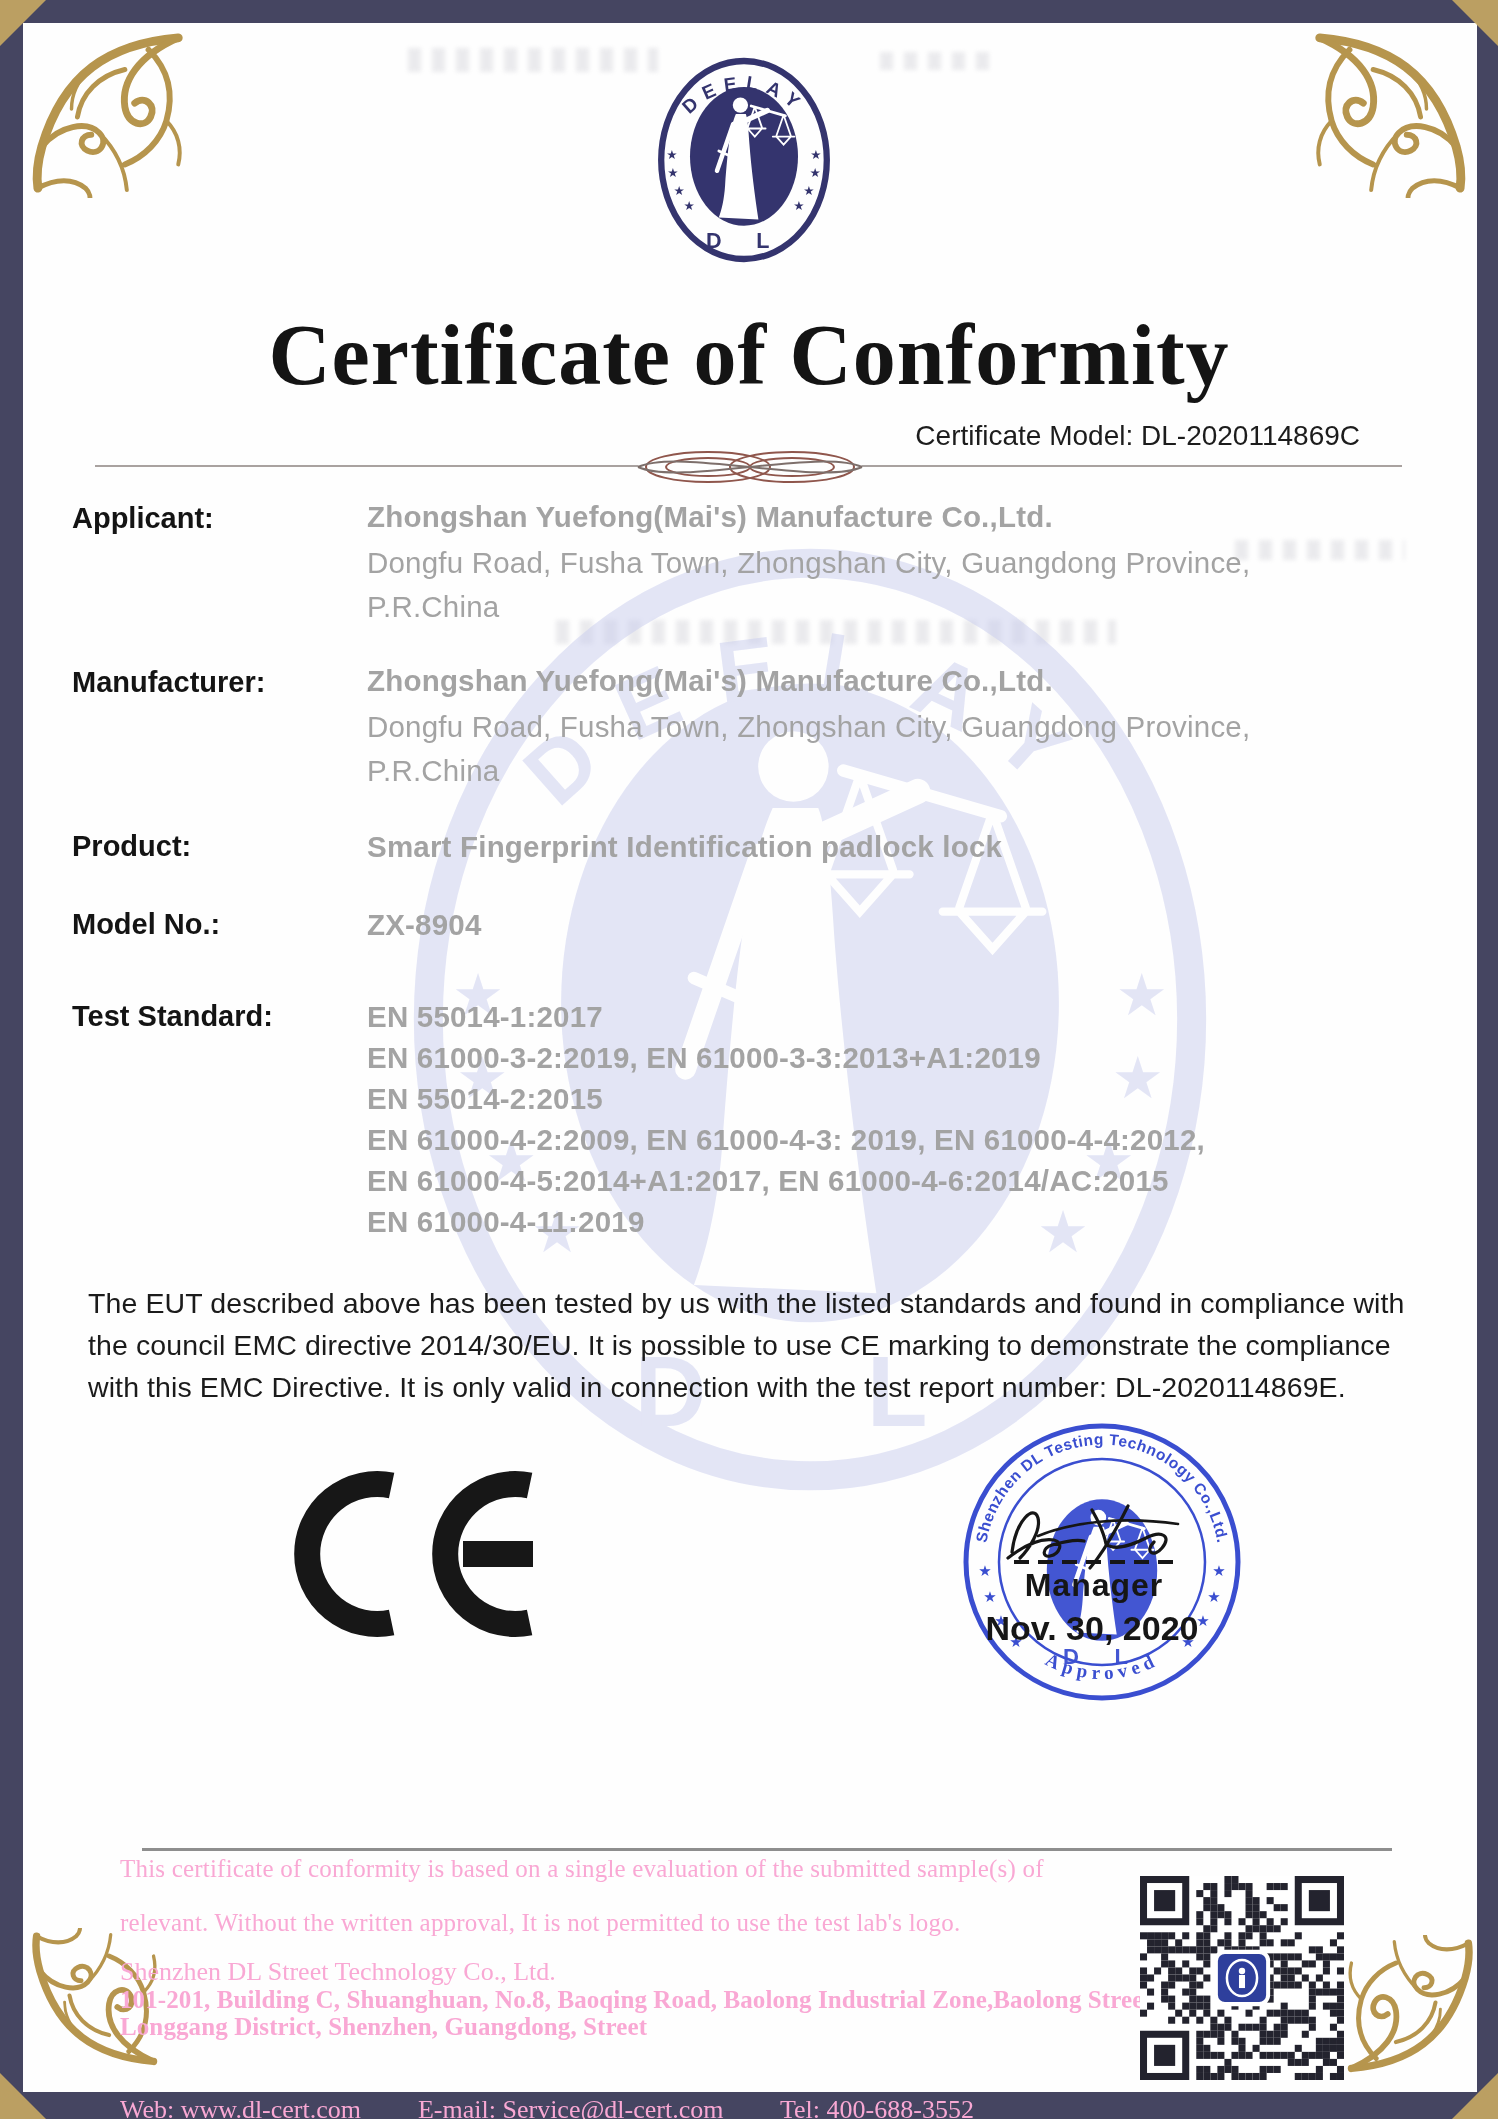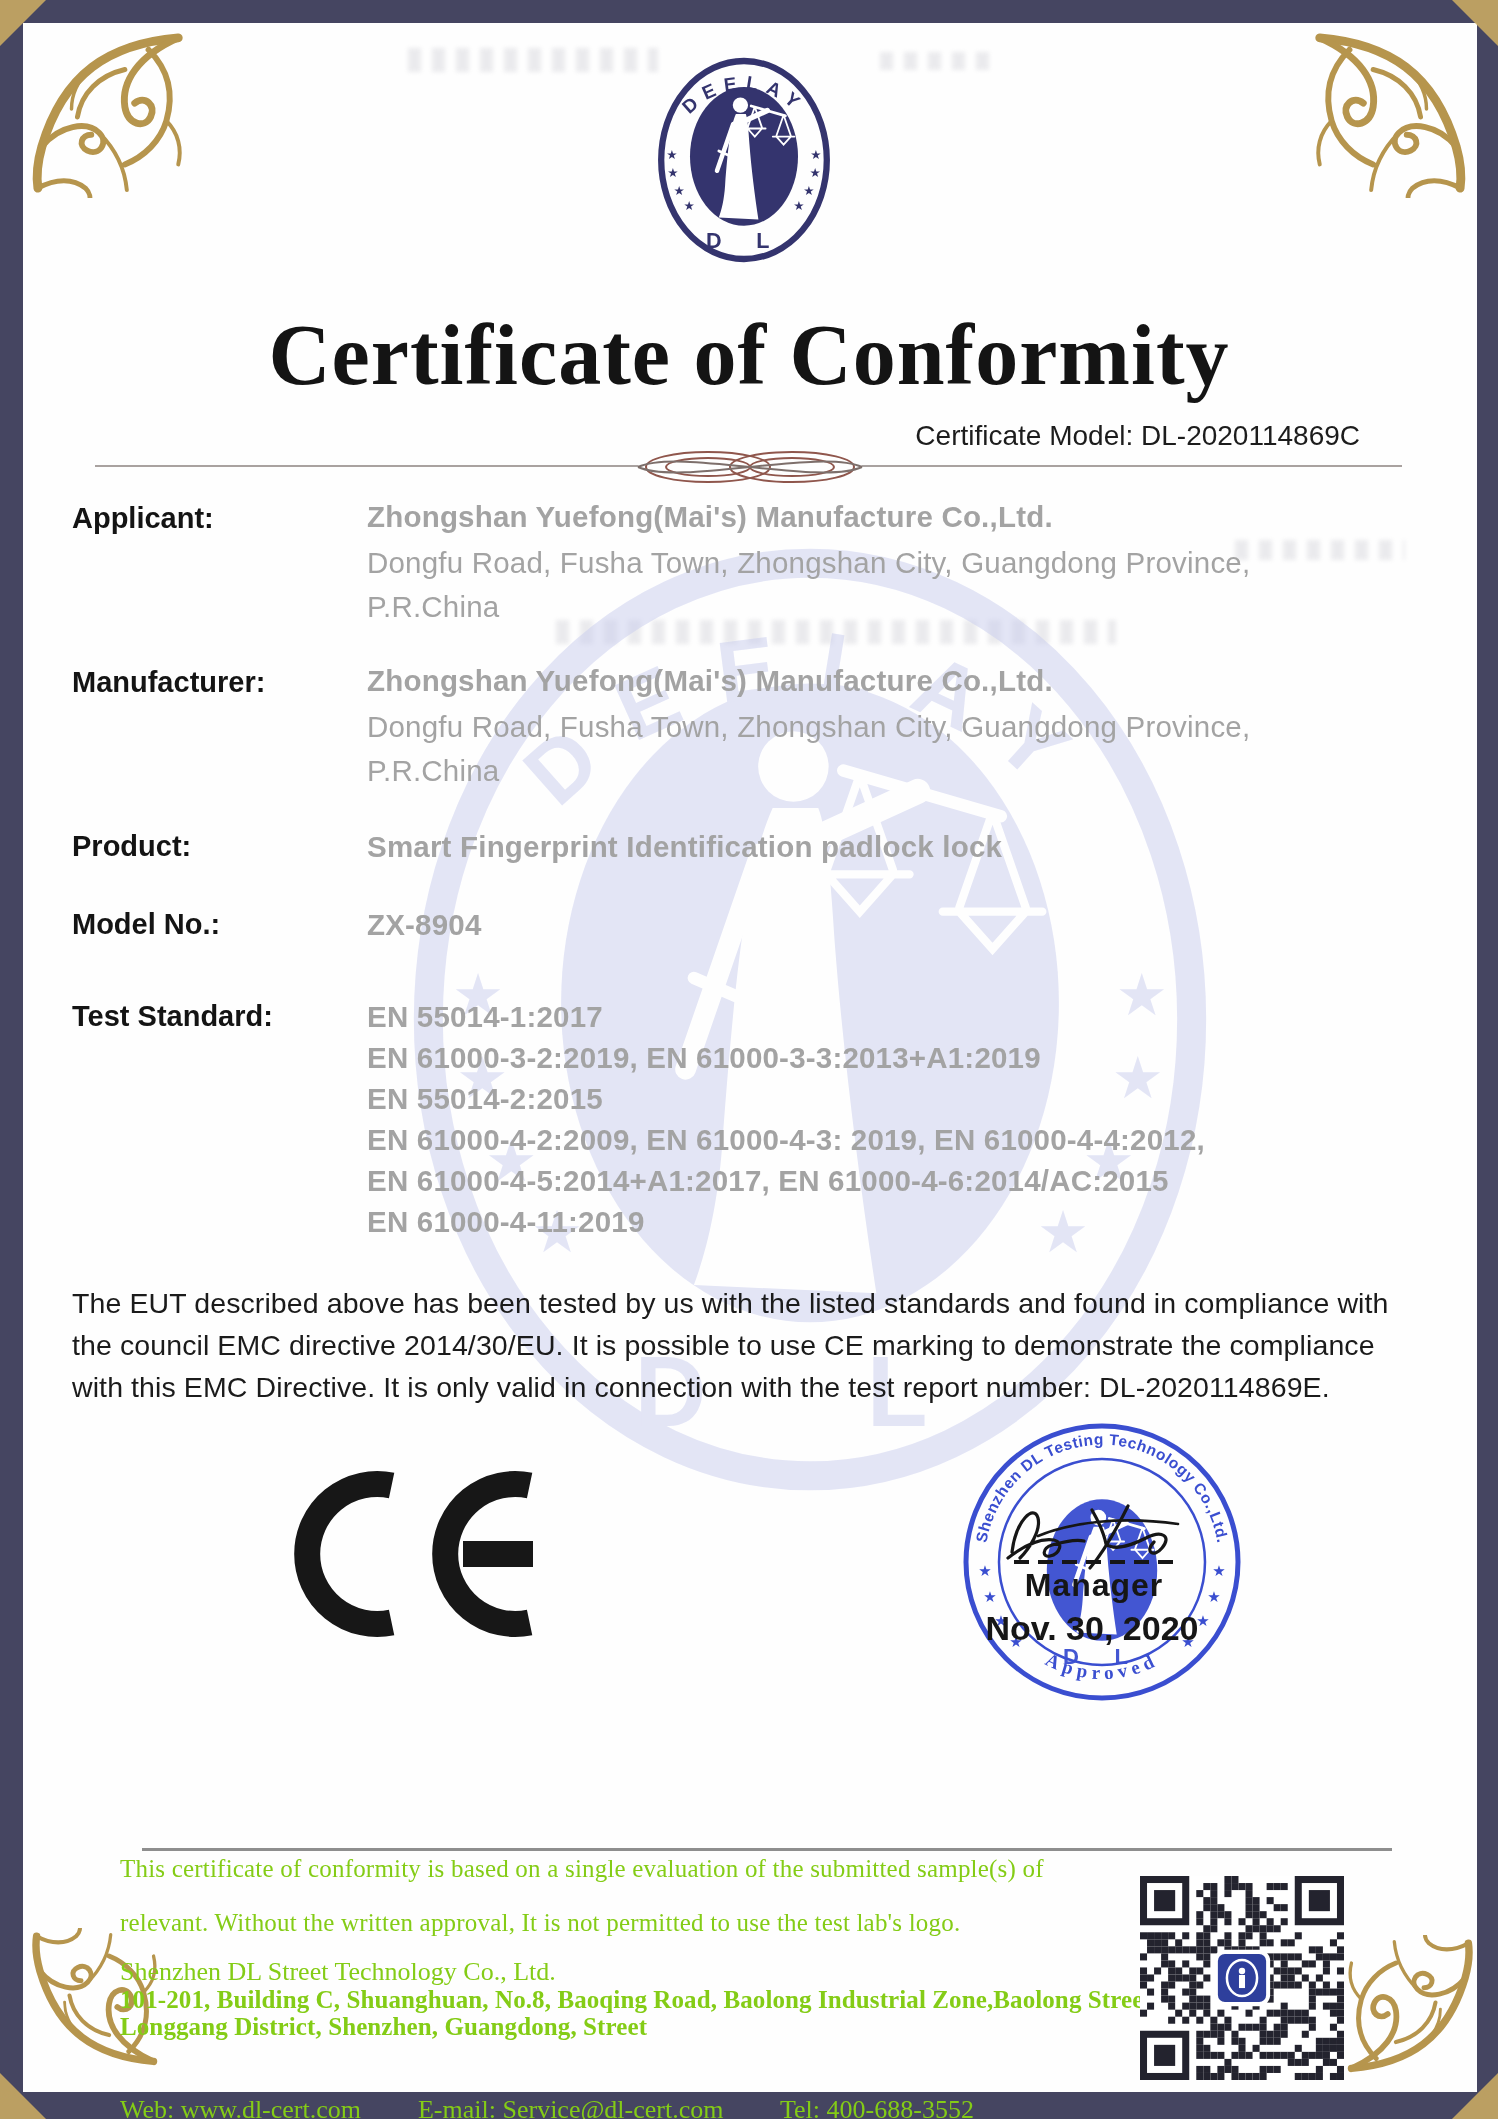--- a/index.html
+++ b/index.html
@@ -40,25 +40,25 @@
   }
   #divider-line{left:95px;top:465px;width:1307px;height:0;border-top:2px solid #a9a2a0;}
   .field-label{
     left:72px;font-size:29px;font-weight:bold;color:#141414;white-space:nowrap;
   }
   .field-line{
     left:337px;font-size:29.5px;color:#a3a3a3;white-space:nowrap;letter-spacing:.2px;margin-left:30px;
   }
   .field-line.bold{font-weight:bold;}
   .stmt-line{
-    left:72px;font-size:28.5px;color:#1b1b1b;white-space:nowrap;letter-spacing:.1px;text-align:center;
+    left:88px;font-size:28.5px;color:#1b1b1b;white-space:nowrap;letter-spacing:.1px;text-align:center;
   }
   #footer-sep{left:142px;top:1848px;width:1250px;height:0;border-top:3px solid #8e8e8e;}
   .ft-serif{
-    font-family:"Liberation Serif",serif;color:#84cc16;white-space:nowrap;
+    font-family:"Liberation Serif",serif;color:#f9a8d4;white-space:nowrap;
   }
   .disc{left:120px;font-size:25px;letter-spacing:.2px;}
   #ft-company{left:120px;top:1957px;font-size:26px;}
   .ft-addr{left:120px;font-size:25px;font-weight:bold;letter-spacing:.1px;}
   #ft-contacts{left:120px;top:2048px;font-size:26px;margin-top:47px;}
   #ft-contacts .gap{display:inline-block;width:44px;}
   svg text{font-family:"Liberation Sans",sans-serif;}
   .serif-svg{font-family:"Liberation Serif",serif;}
 </style>
 </head>

